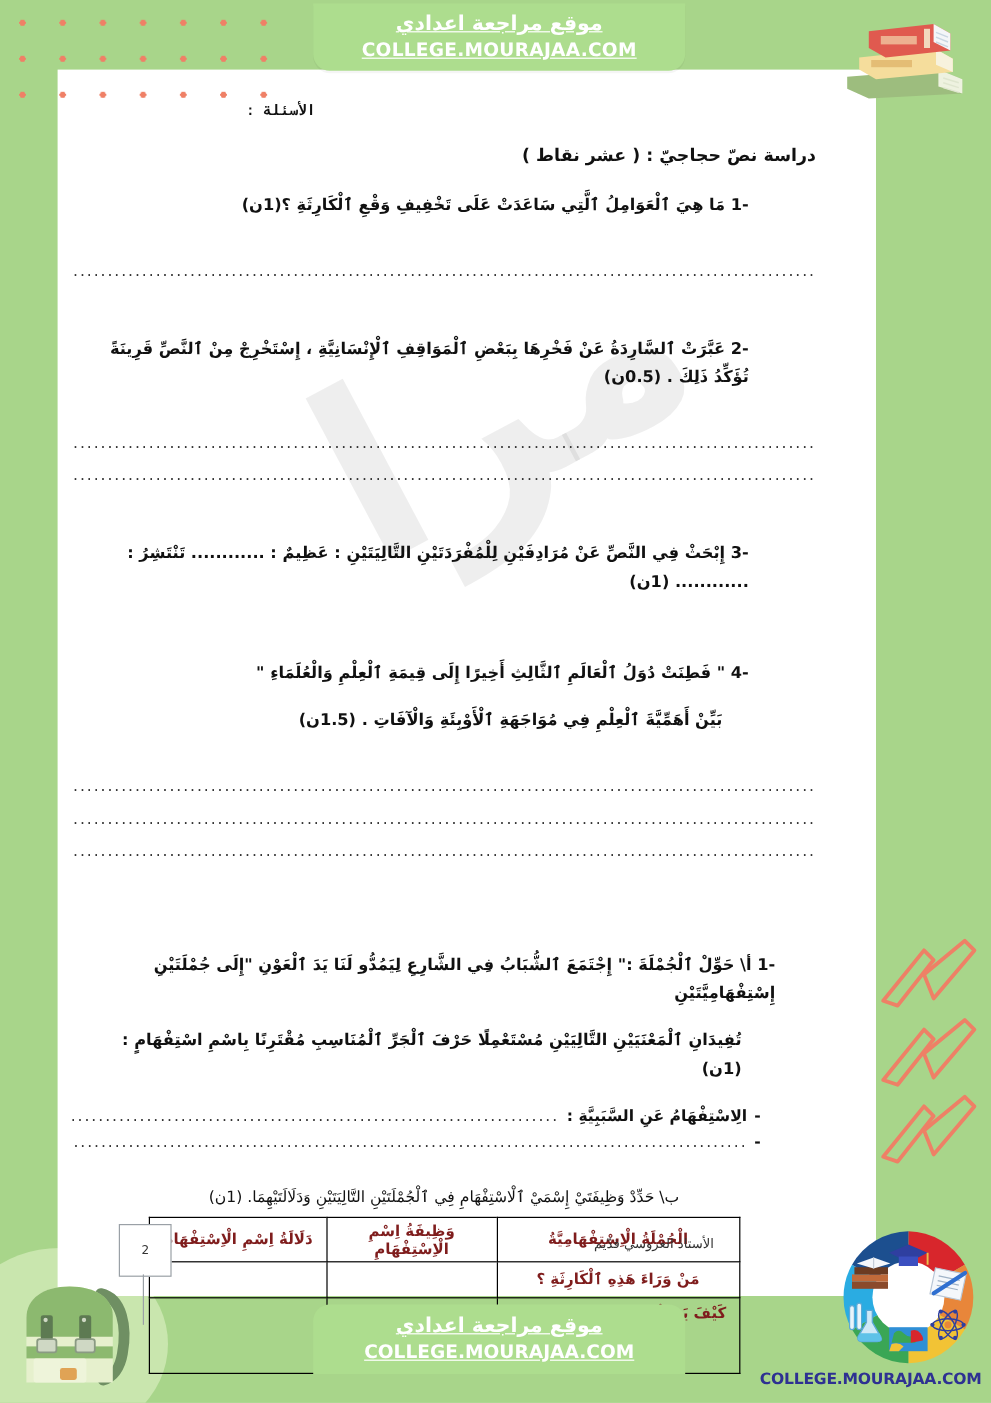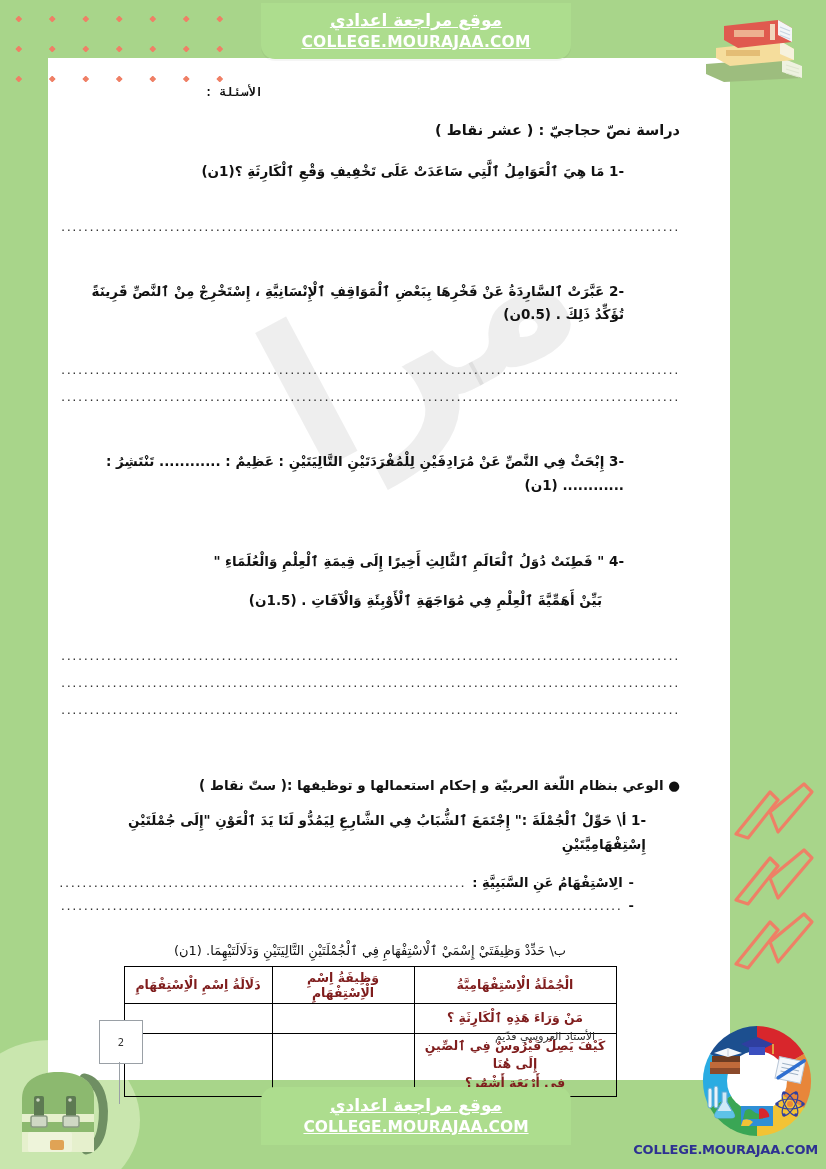--- a/index.html
+++ b/index.html
@@ -241,28 +241,27 @@
     <span>بَيِّنْ أَهَمِّيَّةَ ٱلْعِلْمِ فِي مُوَاجَهَةِ ٱلْأَوْبِئَةِ وَالْآفَاتِ . (1.5ن)</span>
   </div>
   <div class="spacer-s"></div>
   <div class="dots-line">....................................................................................................................................................................</div>
   <div class="dots-line">....................................................................................................................................................................</div>
   <div class="dots-line">....................................................................................................................................................................</div>
 
   <div class="spacer-l"></div>
   <div style="height:16px;"></div>
 
-  <div class="sec2-head">
-    <span>●</span>
-    <span>الوعي بنظام اللّغة العربيّة و إحكام استعمالها و توظيفها :( ستّ نقاط )</span>
-  </div>
 
   <div class="q" style="padding-right:18px;">
     <span class="q-num">1-</span>
     <span>أ\ حَوِّلْ ٱلْجُمْلَةَ :" إِجْتَمَعَ ٱلشُّبَابُ  فِي الشَّارِعِ لِيَمُدُّو لَنَا يَدَ ٱلْعَوْنِ "إِلَى جُمْلَتَيْنِ إِسْتِفْهَامِيَّتَيْنِ</span>
+  </div>
+  <div class="q" style="padding-right:46px;">
+    <span>تُفِيدَانِ ٱلْمَعْنَيَيْنِ التَّالِيَيْنِ مُسْتَعْمِلًا حَرْفَ ٱلْجَرِّ ٱلْمُنَاسِبِ مُقْتَرِنًا بِاسْمِ اسْتِفْهَامٍ : (1ن)</span>
   </div>
 
   <div class="sub-item">
     <span class="dash">-</span>
     <span class="txt">الِاسْتِفْهَامُ عَنِ السَّبَبِيَّةِ :</span>
     <span class="fill">.............................................................................................................</span>
   </div>
   <div class="sub-item">
     <span class="dash">-</span>
     <span class="fill">.............................................................................................................</span>

